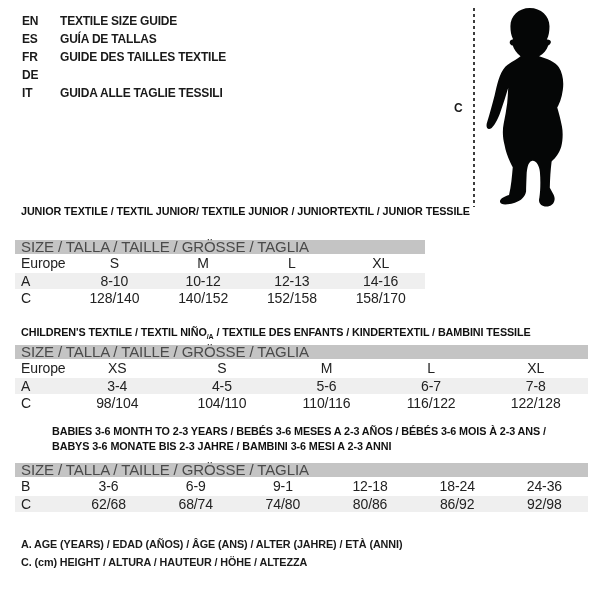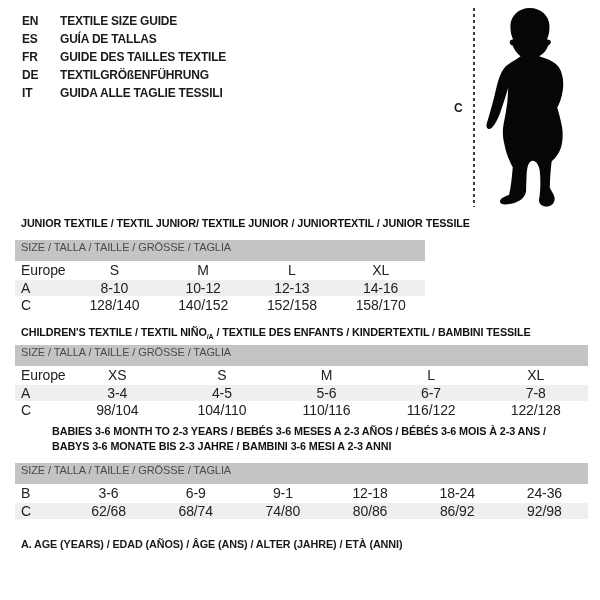--- a/index.html
+++ b/index.html
@@ -24,32 +24,32 @@
     position:absolute;left:473px;top:8px;width:2px;height:199px;
     background:repeating-linear-gradient(to bottom,#3d3d3d 0 3px,transparent 3px 6px);
   }
   .measure-label{position:absolute;left:454px;top:101px;font-weight:700;font-size:12px;}
   .silhouette{position:absolute;left:484px;top:5px;width:82px;height:204px;}
   
   .section-title{
     position:absolute;margin:0;font-weight:700;font-size:10.8px;line-height:14.5px;
     letter-spacing:-0.1px;color:#111;white-space:nowrap;
   }
-  #s1-title{left:21px;top:216px;}
+  #s1-title{left:21px;top:204px;}
   #s2-title{left:21px;top:325px;}
   #s3-title{left:24px;top:424px;white-space:normal;width:560px;margin-left:28px;}
   .sub{font-size:7px;vertical-align:sub;}
   
   .table-wrap{position:absolute;}
   #t1{left:15px;top:240px;width:410px;}
   #t2{left:15px;top:345px;width:573px;}
   #t3{left:15px;top:463px;width:573px;}
   .size-bar{
-    height:21px;line-height:14px;background:var(--size_bar_bg);color:var(--size_bar_text);
-    font-size:11px;letter-spacing:-0.1px;padding-left:6px;margin-bottom:1px;white-space:nowrap;
+    height:14px;line-height:14px;background:var(--size_bar_bg);color:var(--size_bar_text);
+    font-size:15px;letter-spacing:-0.1px;padding-left:6px;margin-bottom:1px;white-space:nowrap;
   }
   table{width:100%;border-collapse:collapse;table-layout:fixed;font-size:14px;color:#222;}
   tr{height:17px;}
   tr:nth-child(2){background:var(--alt_row_bg);}
   tr + tr td, tr + tr th{border-top:1px solid #fff;}
   th,td{font-weight:400;padding:0;text-align:center;letter-spacing:-0.1px;}
   th:first-child,td:first-child{text-align:left;padding-left:6px;}
   #t1 col.label{width:55px;}
   #t2 col.label,#t3 col.label{width:50px;}
   
@@ -69,21 +69,20 @@
     <div class="lang-row">
       <span class="lang-code">ES</span>
       <span class="lang-title">GUÍA DE TALLAS</span>
     </div>
     <div class="lang-row">
       <span class="lang-code">FR</span>
       <span class="lang-title">GUIDE DES TAILLES TEXTILE</span>
     </div>
     <div class="lang-row">
       <span class="lang-code">DE</span>
-      <span class="lang-title">TEXTILGRÖßENFÜHRUNG</span>
     </div>
     <div class="lang-row">
       <span class="lang-code">IT</span>
       <span class="lang-title">GUIDA ALLE TAGLIE TESSILI</span>
     </div>
   </div>
 
   <div class="measure-line"></div>
   <div class="measure-label">C</div>
   <svg class="silhouette" viewBox="0 0 77 210" preserveAspectRatio="none" aria-hidden="true">
@@ -239,15 +238,16 @@
         <td>80/86</td>
         <td>86/92</td>
         <td>92/98</td>
       </tr>
       </tbody>
     </table>
   </div>
 
   <div class="footnotes">
     <div class="footnote">A. AGE (YEARS) / EDAD (AÑOS) / ÂGE (ANS) / ALTER (JAHRE) / ETÀ (ANNI)</div>
+    <div class="footnote">C. (cm) HEIGHT / ALTURA / HAUTEUR / HÖHE / ALTEZZA</div>
   </div>
 
 </div>
 
 </body></html>

